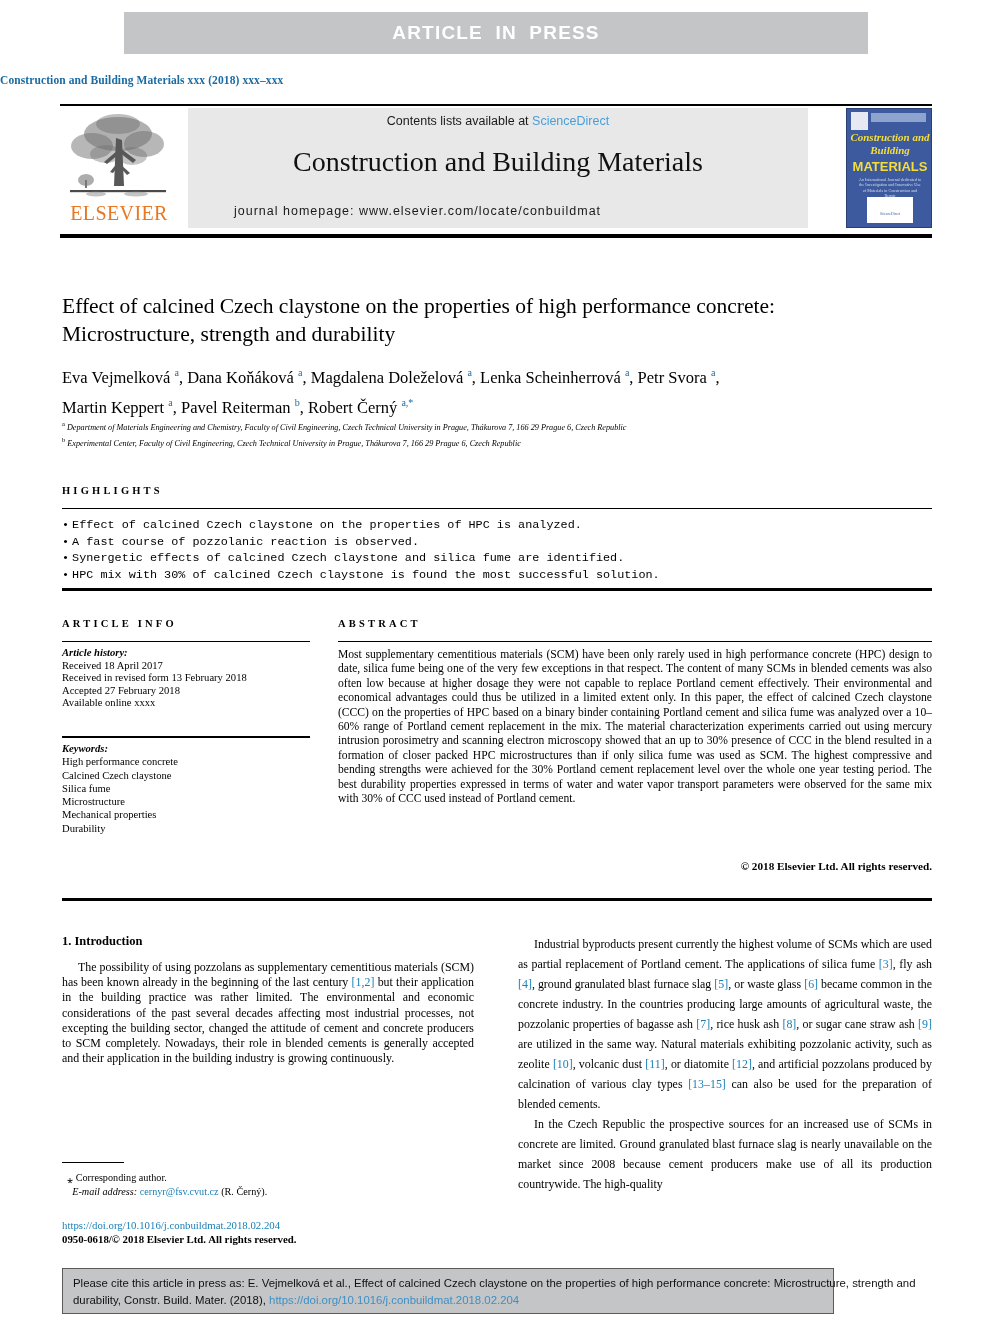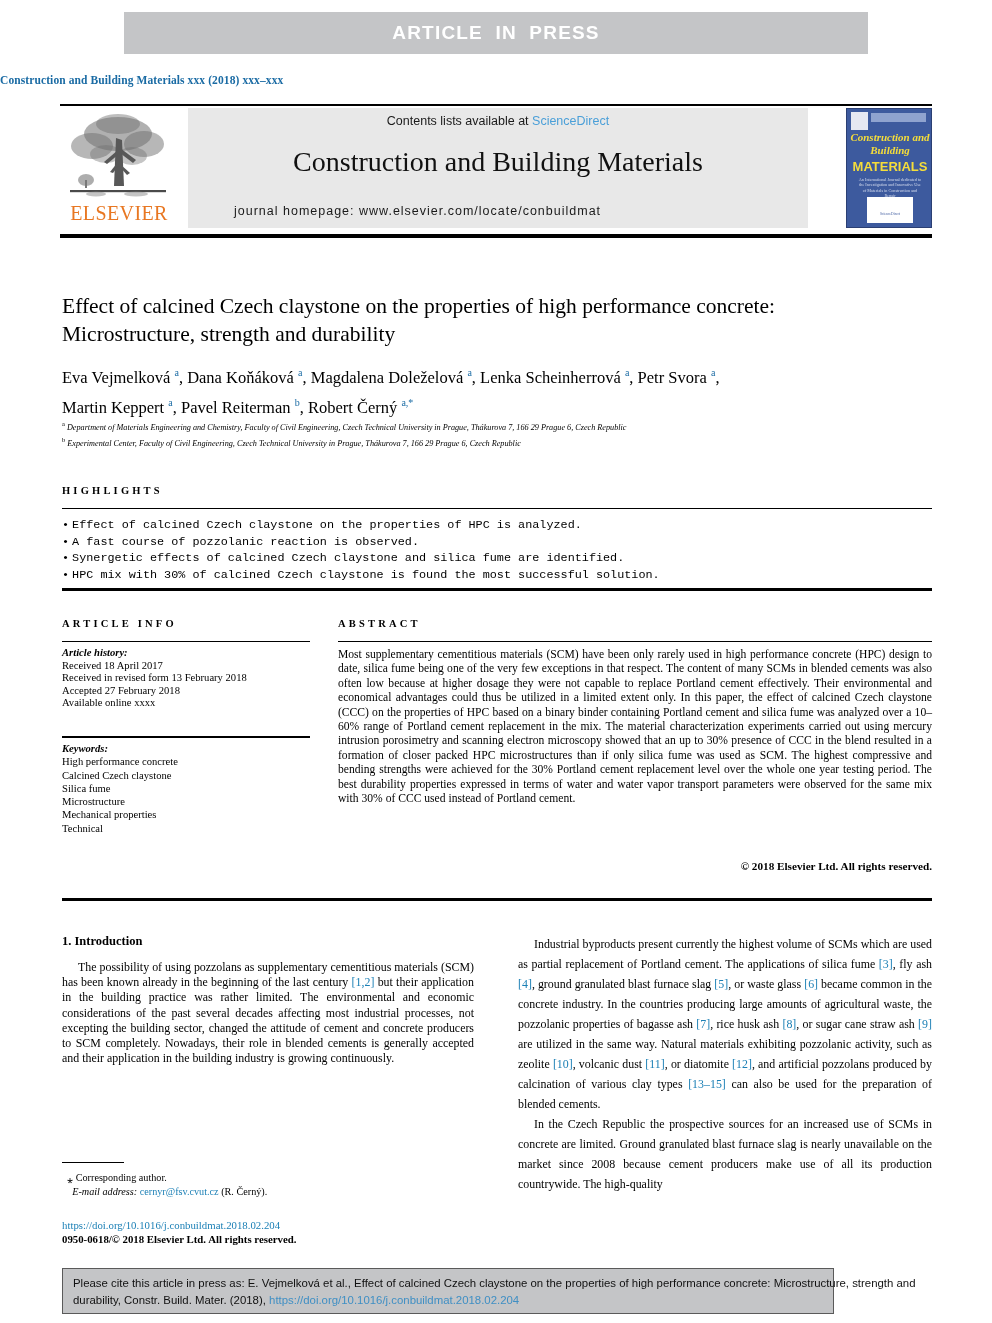--- a/index.html
+++ b/index.html
@@ -482,21 +482,21 @@
   <div>Available online xxxx</div>
 </div>
 <div class="ai-rule2"></div>
 <div class="ai-keywords">
   <div class="it">Keywords:</div>
   <div>High performance concrete</div>
   <div>Calcined Czech claystone</div>
   <div>Silica fume</div>
   <div>Microstructure</div>
   <div>Mechanical properties</div>
-  <div>Technical</div>
+  <div>Durability</div>
 </div>
 
 <div class="sec-label ab-label">ABSTRACT</div>
 <div class="ab-rule"></div>
 <div class="ab-body">Most supplementary cementitious materials (SCM) have been only rarely used in high performance concrete (HPC) design to date, silica fume being one of the very few exceptions in that respect. The content of many SCMs in blended cements was also often low because at higher dosage they were not capable to replace Portland cement effectively. Their environmental and economical advantages could thus be utilized in a limited extent only. In this paper, the effect of calcined Czech claystone (CCC) on the properties of HPC based on a binary binder containing Portland cement and silica fume was analyzed over a 10–60% range of Portland cement replacement in the mix. The material characterization experiments carried out using mercury intrusion porosimetry and scanning electron microscopy showed that an up to 30% presence of CCC in the blend resulted in a formation of closer packed HPC microstructures than if only silica fume was used as SCM. The highest compressive and bending strengths were achieved for the 30% Portland cement replacement level over the whole one year testing period. The best durability properties expressed in terms of water and water vapor transport parameters were observed for the same mix with 30% of CCC used instead of Portland cement.</div>
 <div class="ab-copy">© 2018 Elsevier Ltd. All rights reserved.</div>
 <div class="ab-rule-bot"></div>
 
 <div class="sec-heading">1. Introduction</div>
 

